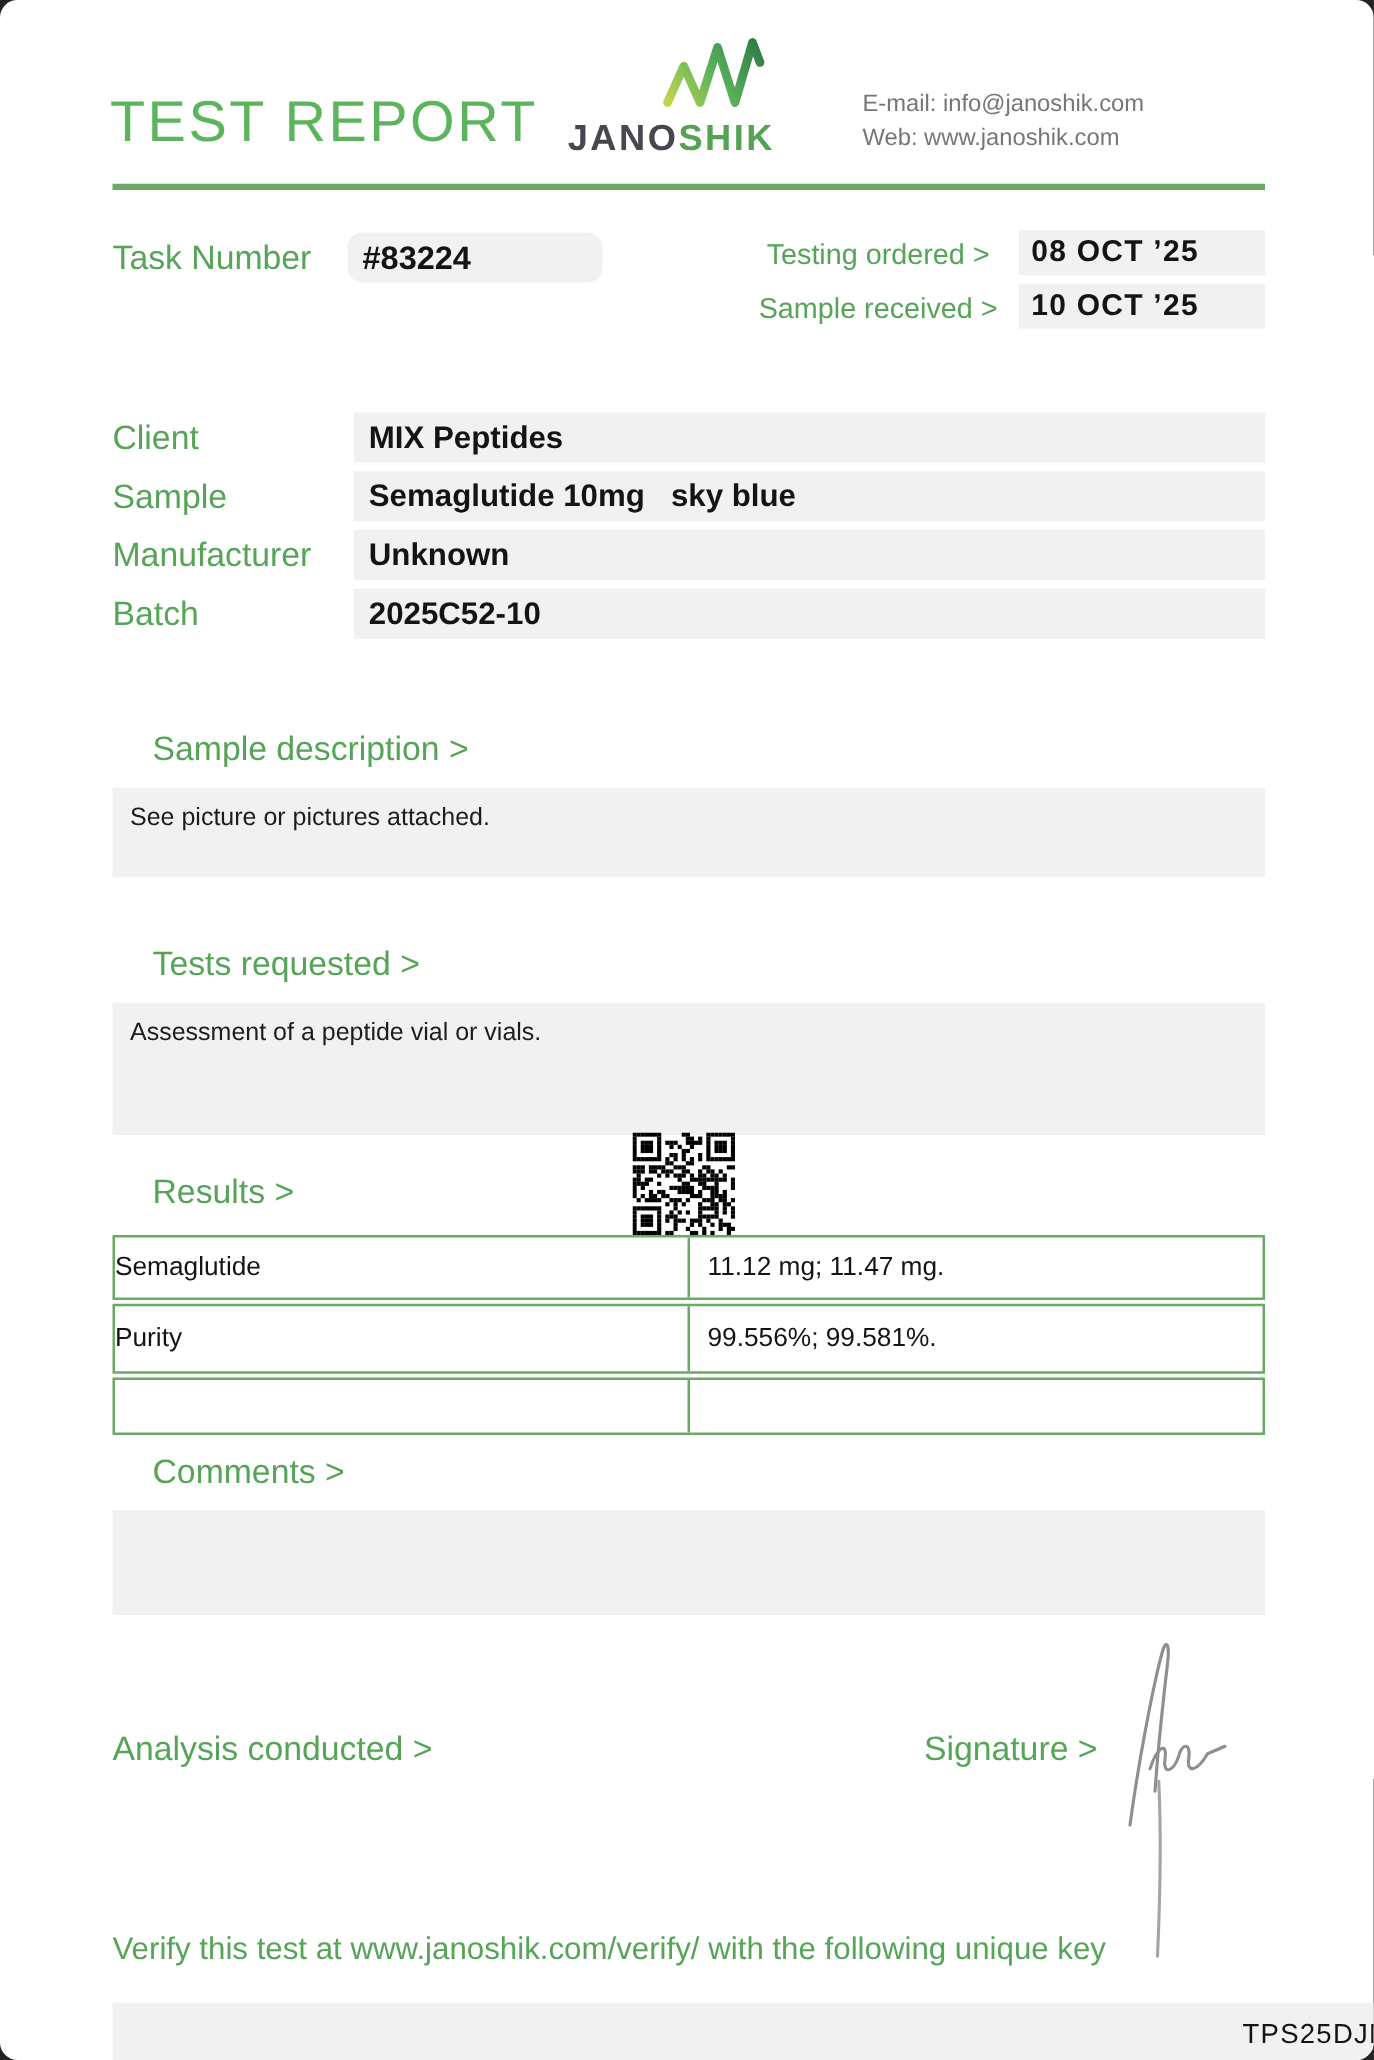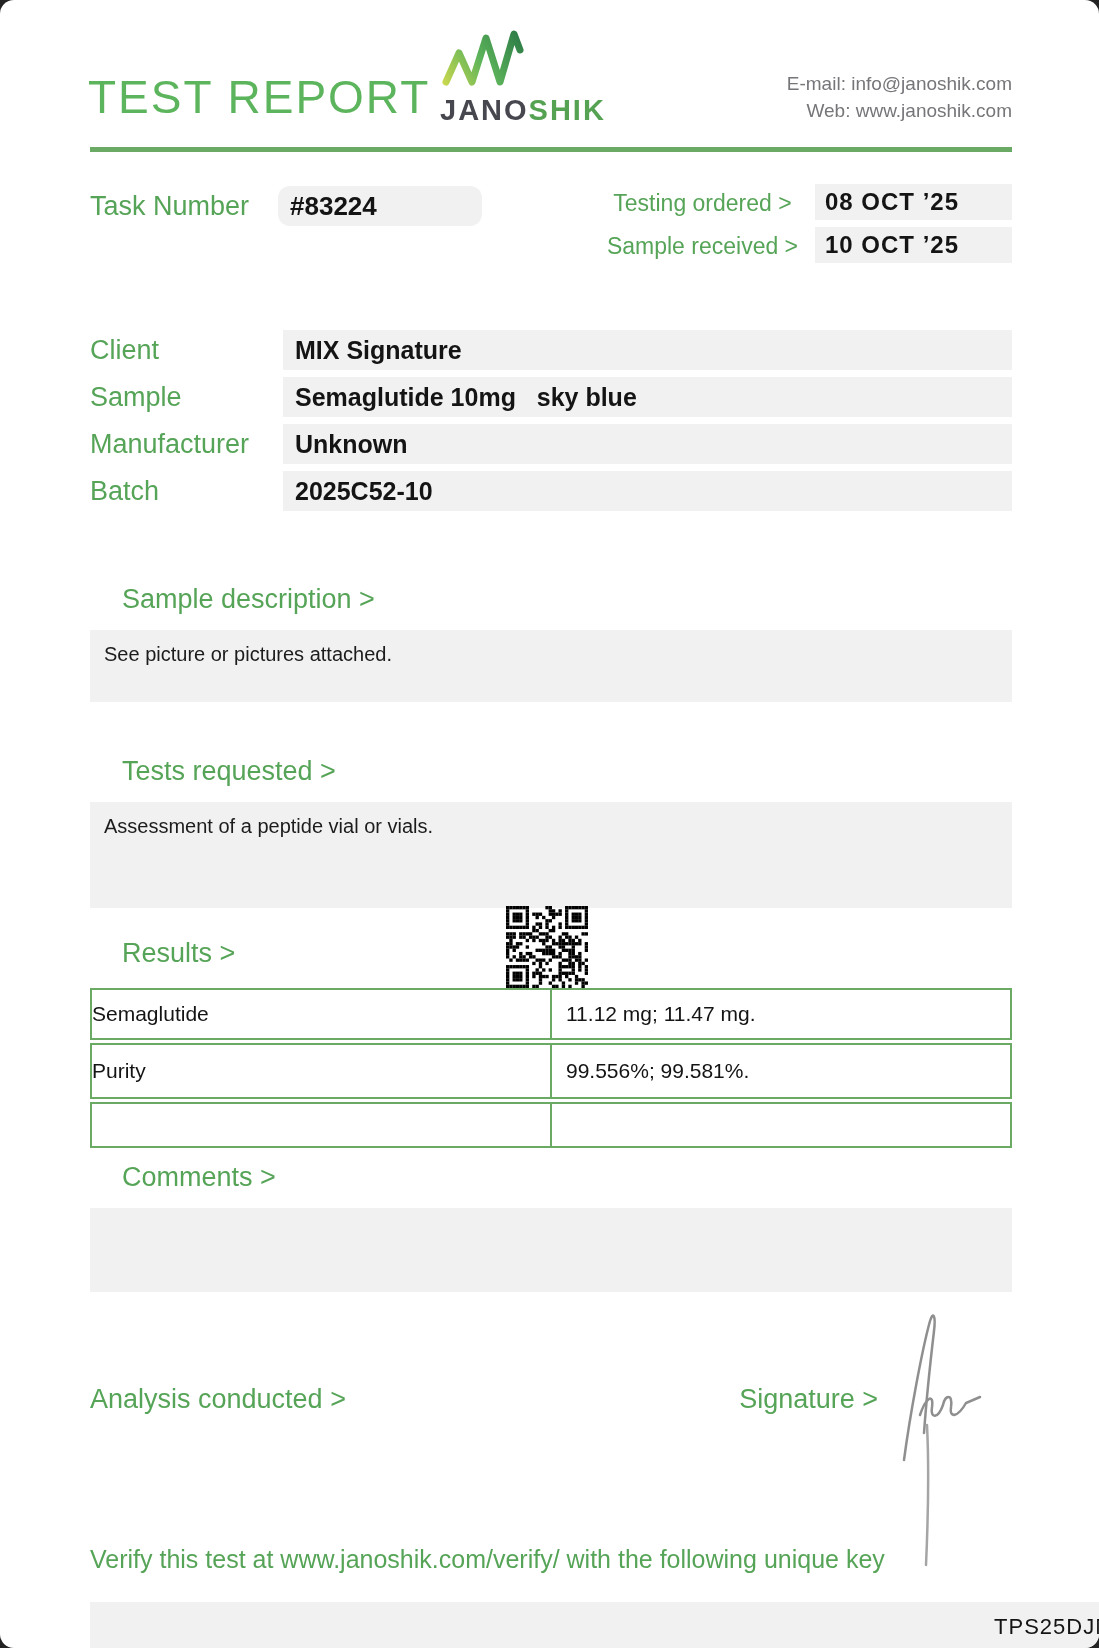--- a/index.html
+++ b/index.html
@@ -2,25 +2,25 @@
 <html><head>
 <meta charset="utf-8">
 <style>
   html,body{margin:0;padding:0;background:#232323;}
   .page{position:relative;width:1099px;height:1648px;background:#ffffff;border-radius:14px;overflow:hidden;margin:0 auto;font-family:"Liberation Sans",sans-serif;}
   .abs{position:absolute;}
   .green{color:#56a457;}
   .box{background:#f1f1f1;}
   
   .title{left:88px;top:70px;font-size:46px;letter-spacing:2px;color:#5cb55c;font-weight:400;text-align:center;}
-  .logo{left:440px;top:26px;width:180px;text-align:left;}
+  .logo{left:440px;top:26px;width:180px;text-align:right;}
   .brand{font-size:29px;font-weight:700;letter-spacing:2px;margin-top:2px;white-space:nowrap;}
   .jano{color:#47474f;}
   .shik{color:#55a253;}
-  .contact{top:70px;left:690px;width:322px;text-align:right;font-size:19px;line-height:27px;color:#76767a;}
+  .contact{top:70px;left:690px;width:322px;text-align:left;font-size:19px;line-height:27px;color:#76767a;}
   .rule{left:90px;top:147px;width:922px;height:5px;background:#6aaa64;}
   
   .task-label{left:90px;top:191px;font-size:27px;}
   .task-box{left:278px;top:186px;width:204px;height:40px;border-radius:12px;}
   .task-box .v{font-size:26px;font-weight:700;line-height:40px;padding-left:12px;color:#141414;}
   .date-label{left:600px;width:205px;text-align:center;font-size:23px;}
   .date-box{left:815px;width:197px;height:36px;}
   .date-box .v{font-size:24px;font-weight:700;line-height:36px;padding-left:10px;color:#141414;letter-spacing:1px;border-radius:14px;}
   
   .info-label{left:90px;font-size:27px;line-height:40px;}
@@ -82,21 +82,21 @@
   <div class="abs box date-box" style="top:184px;">
     <div class="v">08 OCT ’25</div>
   </div>
   <div class="abs green date-label" style="top:233px;">Sample received &gt;</div>
   <div class="abs box date-box" style="top:227px;">
     <div class="v">10 OCT ’25</div>
   </div>
 
   <div class="abs green info-label" style="top:330px;">Client</div>
   <div class="abs box info-box" style="top:330px;">
-    <div class="v">MIX Signature</div>
+    <div class="v">MIX Peptides</div>
   </div>
   <div class="abs green info-label" style="top:377px;">Sample</div>
   <div class="abs box info-box" style="top:377px;">
     <div class="v">Semaglutide 10mg   sky blue</div>
   </div>
   <div class="abs green info-label" style="top:424px;">Manufacturer</div>
   <div class="abs box info-box" style="top:424px;">
     <div class="v">Unknown</div>
   </div>
   <div class="abs green info-label" style="top:471px;">Batch</div>

